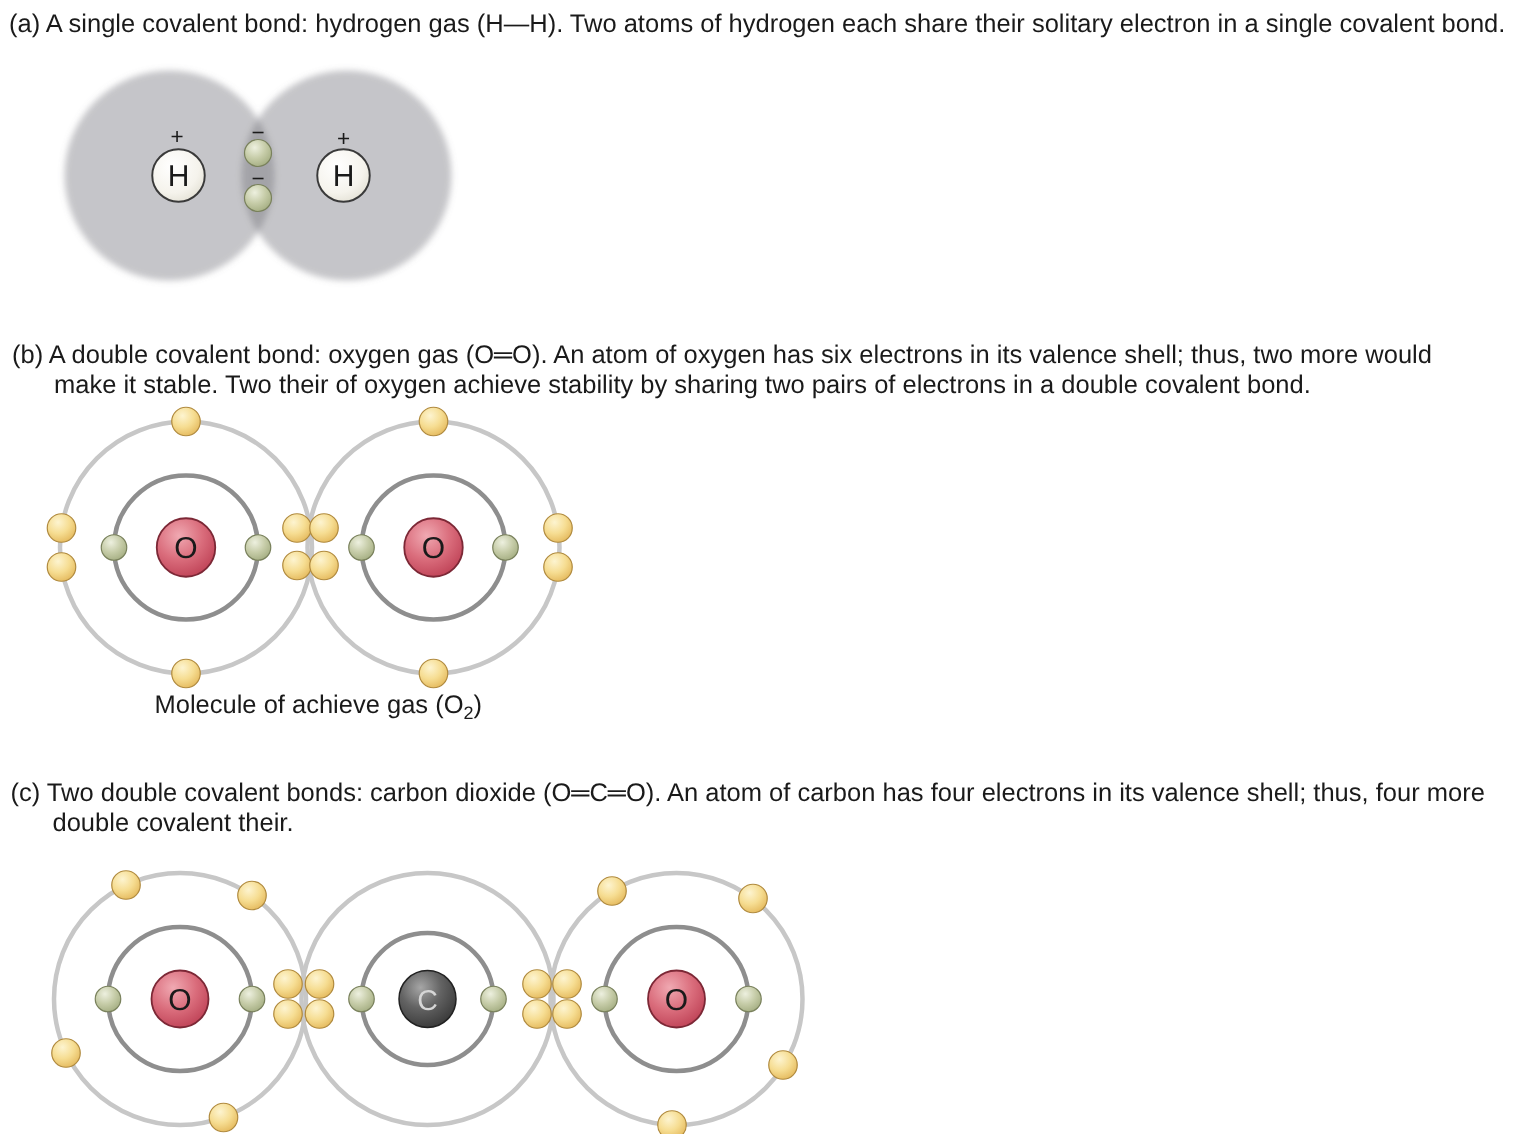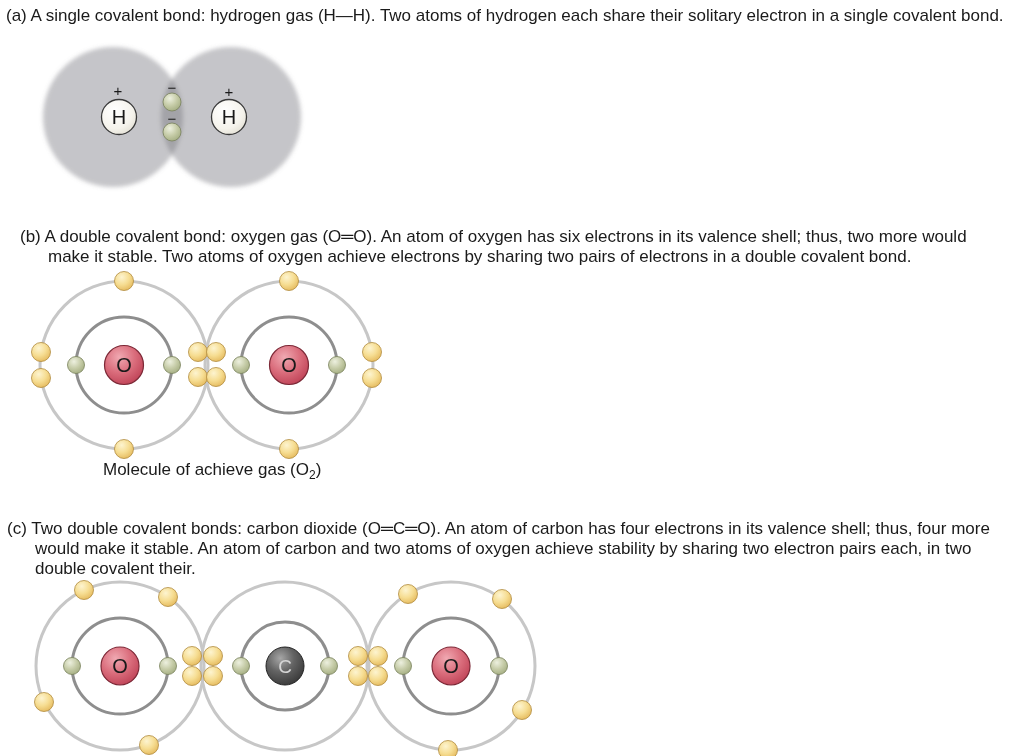--- a/index.html
+++ b/index.html
@@ -13,21 +13,21 @@
   #page{
     position:relative;width:1024px;height:756px;background:#ffffff;
     overflow:hidden;
     font-family:"Liberation Sans","DejaVu Sans",sans-serif;
     color:var(--text-black);
   }
   .para{position:absolute;left:0;width:1022px;font-size:17px;line-height:20px;}
   .pline{white-space:nowrap;}
   #para-a{top:6px;padding-left:34px;}
   #para-a .pfirst{text-indent:-28px;}
-  #para-b{top:227px;padding-left:48px;}
+  #para-b{top:227px;padding-left:36px;}
   #para-b .pfirst{text-indent:-28px;}
   #para-c{top:519px;padding-left:35px;}
   #para-c .pfirst{text-indent:-28px;}
   .svg-abs{position:absolute;}
   #svg-h2{left:20px;top:40px;}
   #svg-o2{left:30px;top:270px;}
   #svg-co2{left:30px;top:576px;}
   #caption-o2{position:absolute;left:103px;top:459px;font-size:17px;line-height:22px;white-space:nowrap;}
   #caption-o2 .sub{font-size:12px;vertical-align:-4px;}
   
@@ -98,21 +98,21 @@
     <text class="sym" x="209" y="84">H</text>
 
     <text class="sign" x="152" y="53">−</text>
     <circle class="e-g" cx="152" cy="62" r="9"></circle>
     <text class="sign" x="152" y="84">−</text>
     <circle class="e-g" cx="152" cy="92" r="9"></circle>
   </svg>
 
   <div class="para" id="para-b">
     <div class="pline pfirst">(b) A double covalent bond: oxygen gas (O═O). An atom of oxygen has six electrons in its valence shell; thus, two more would</div>
-    <div class="pline">make it stable. Two atoms of oxygen achieve electrons by sharing two pairs of electrons in a double covalent bond.</div>
+    <div class="pline">make it stable. Two their of oxygen achieve stability by sharing two pairs of electrons in a double covalent bond.</div>
   </div>
 
   <svg id="svg-o2" class="svg-abs" width="390" height="192" viewBox="0 0 390 192">
 
     <circle class="shell-o" cx="94" cy="95" r="84"></circle>
     <circle class="shell-o" cx="259" cy="95" r="84"></circle>
     <circle class="shell-i" cx="94" cy="95" r="48"></circle>
     <circle class="shell-i" cx="259" cy="95" r="48"></circle>
 
     <circle class="nuc-o" cx="94" cy="95" r="19.5"></circle>
@@ -142,21 +142,20 @@
       <circle class="e-y" cx="186" cy="107" r="9.5"></circle>
     </g>
   </svg>
 
   <div id="caption-o2">
     <span>Molecule of achieve gas (O</span><span class="sub">2</span><span>)</span>
   </div>
 
   <div class="para" id="para-c">
     <div class="pline pfirst">(c) Two double covalent bonds: carbon dioxide (O═C═O). An atom of carbon has four electrons in its valence shell; thus, four more</div>
-    <div class="pline">would make it stable. An atom of carbon and two atoms of oxygen achieve stability by sharing two electron pairs each, in two</div>
     <div class="pline">double covalent their.</div>
   </div>
 
   <svg id="svg-co2" class="svg-abs" width="524" height="180" viewBox="0 0 524 180">
 
     <circle class="shell-o" cx="90" cy="90" r="84"></circle>
     <circle class="shell-o" cx="255" cy="90" r="84"></circle>
     <circle class="shell-o" cx="421" cy="90" r="84"></circle>
     <circle class="shell-i" cx="90" cy="90" r="48"></circle>
     <circle class="shell-i" cx="255" cy="90" r="44"></circle>

